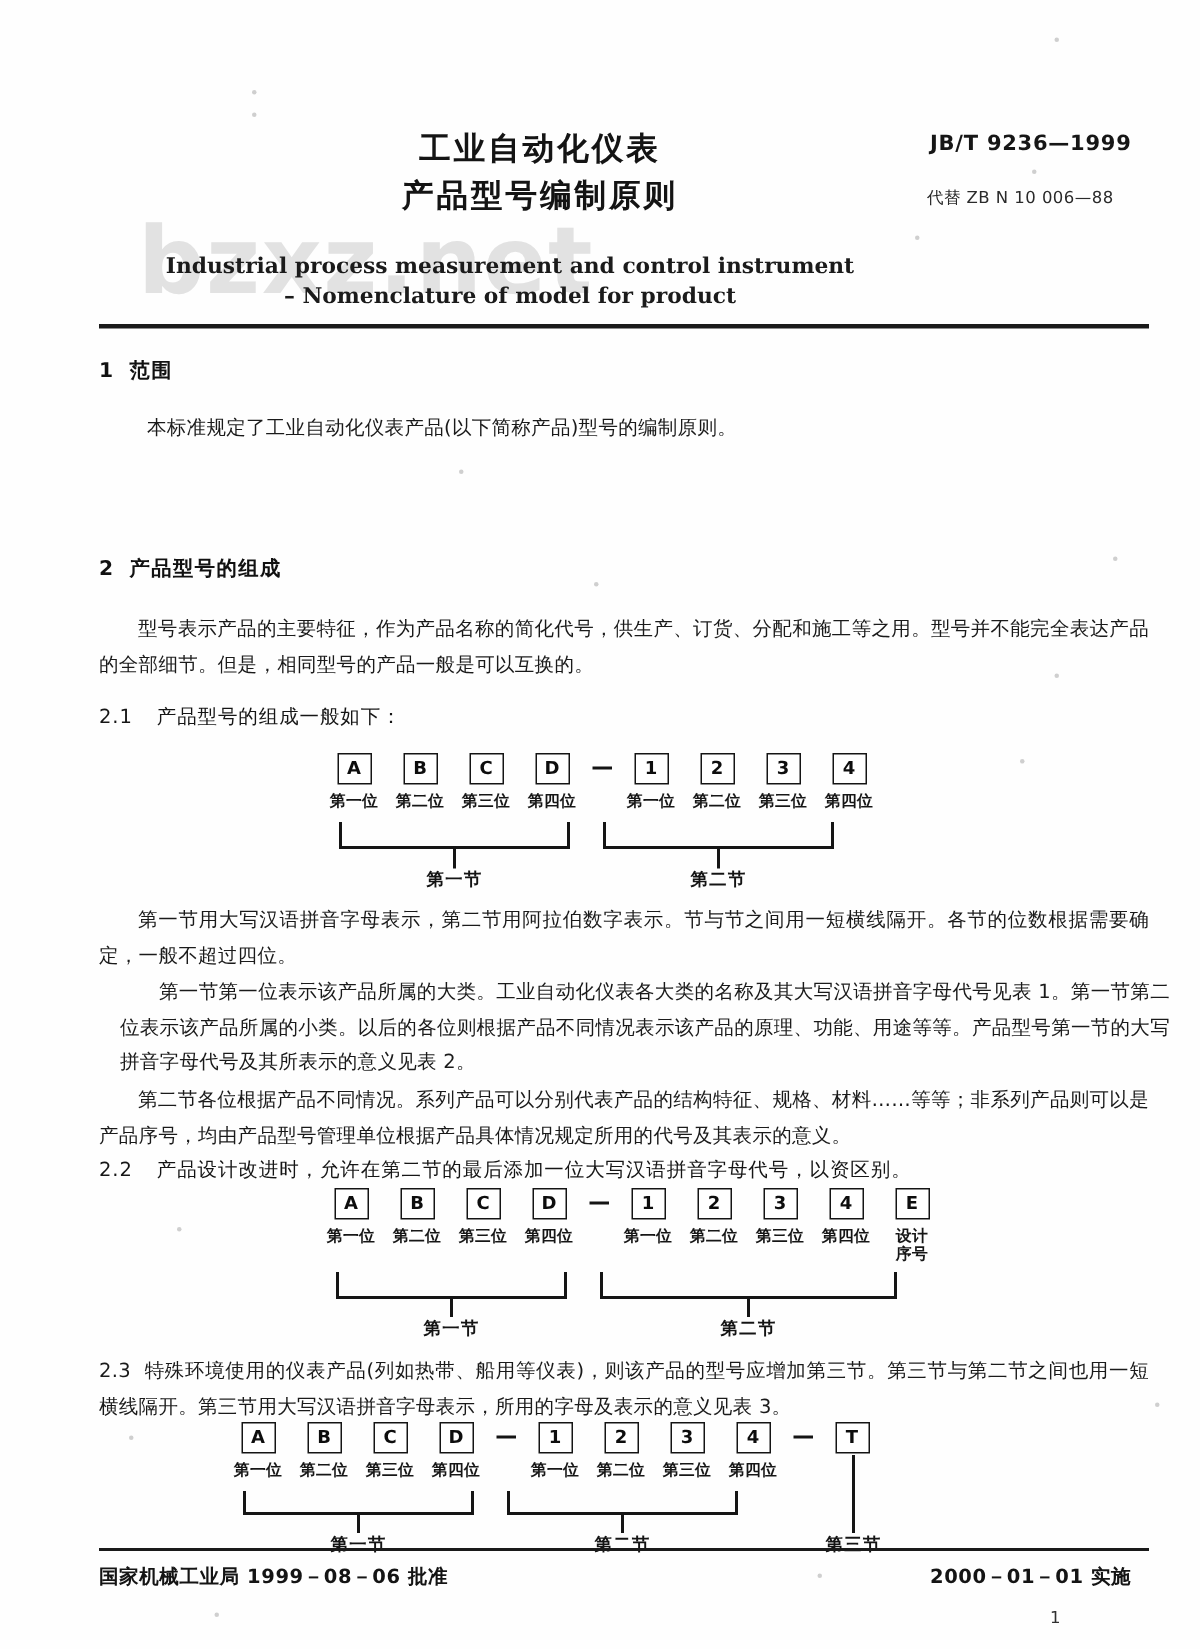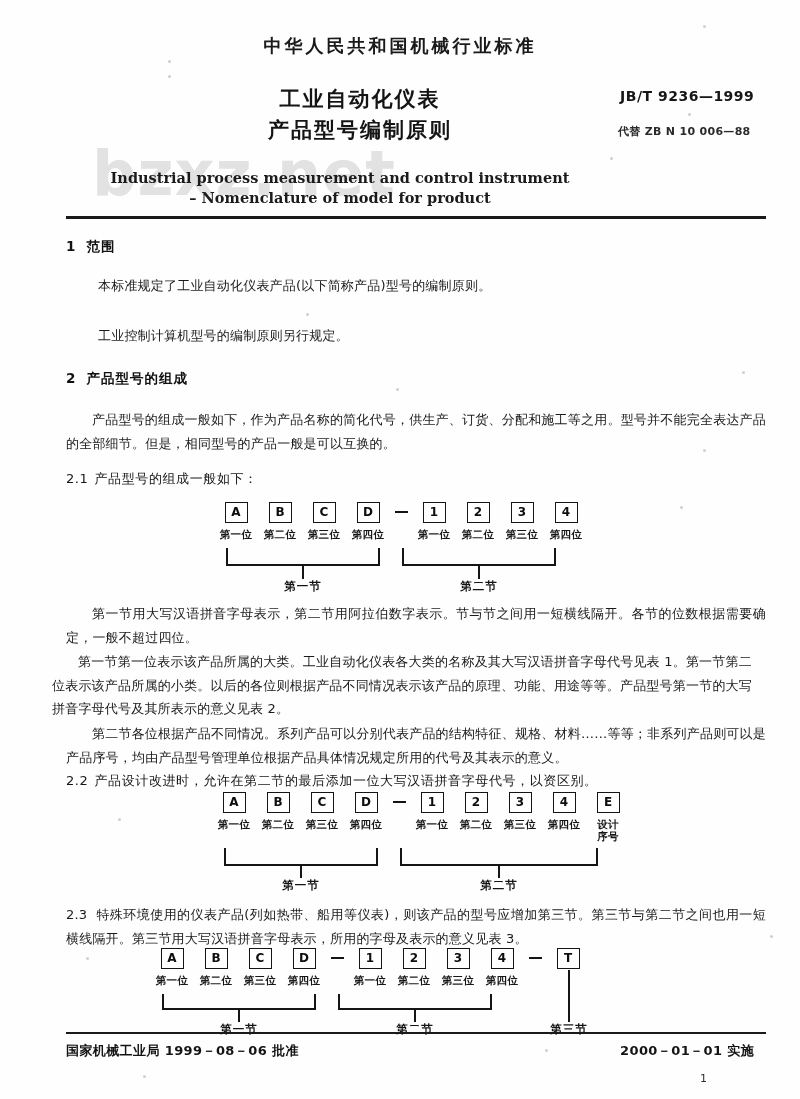--- a/index.html
+++ b/index.html
@@ -79,21 +79,21 @@
     font-weight: bold;
     letter-spacing: 0.5px;
     color: #161616;
     white-space: nowrap;
   }
   .hdr-replace {
     position: absolute;
     top: 124px;
     left: 618px;
     font-size: 11px;
-    font-weight: bold;
+    font-weight: normal;
     letter-spacing: 0.3px;
     color: #2a2a2a;
     white-space: nowrap;
   }
   .hdr-en {
     position: absolute;
     top: 168px;
     left: 100px;
     width: 480px;
     text-align: center;
@@ -134,21 +134,21 @@
   .para.indent { text-indent: 26px; }
 
   .subhead {
     position: absolute;
     font-size: 13px;
     line-height: 23.5px;
     letter-spacing: 0.6px;
     color: #151515;
     white-space: nowrap;
   }
-  .subhead .lbl { margin-right: 6px; }
+  .subhead .lbl { margin-right: 16px; }
 
   
   .diagram { position: absolute; }
 
   .code-row {
     position: absolute;
     left: 0;
     top: 0;
     display: flex;
     align-items: flex-start;
@@ -254,21 +254,20 @@
     color: #303030;
   }
 </style>
 </head>
 <body>
 
 <div class="page">
 
   <div class="watermark">bzxz.net</div>
 
-  <div class="hdr-org">中华人民共和国机械行业标准</div>
 
   <div class="hdr-title">
     <div>工业自动化仪表</div>
     <div>产品型号编制原则</div>
   </div>
 
   <div class="hdr-stdno">JB/T 9236—1999</div>
   <div class="hdr-replace">代替 ZB N 10 006—88</div>
 
   <div class="hdr-en">
@@ -276,27 +275,26 @@
     <div>– Nomenclature of model for product</div>
   </div>
 
   <div class="rule"></div>
 
   <div class="sec-head" style="left:66px; top:238px;">
     <span class="num">1</span><span>范围</span>
   </div>
 
   <div class="para" style="left:98px; top:274px; width:660px;">本标准规定了工业自动化仪表产品(以下简称产品)型号的编制原则。</div>
-  <div class="para" style="left:98px; top:324px; width:660px;">工业控制计算机型号的编制原则另行规定。</div>
 
   <div class="sec-head" style="left:66px; top:370px;">
     <span class="num">2</span><span>产品型号的组成</span>
   </div>
 
-  <div class="para indent" style="left:66px; top:408px; width:700px;">产品型号的组成一般如下，作为产品名称的简化代号，供生产、订货、分配和施工等之用。型号并不能完全表达产品的全部细节。但是，相同型号的产品一般是可以互换的。</div>
+  <div class="para indent" style="left:66px; top:408px; width:700px;">型号表示产品的主要特征，作为产品名称的简化代号，供生产、订货、分配和施工等之用。型号并不能完全表达产品的全部细节。但是，相同型号的产品一般是可以互换的。</div>
 
   <div class="subhead" style="left:66px; top:467px;">
     <span class="lbl">2.1</span><span>产品型号的组成一般如下：</span>
   </div>
 
   <div class="diagram" style="left:214px; top:502px; width:420px; height:80px;">
     <div class="code-row">
       <div class="cell">
         <div class="box">A</div>
         <div class="cap">第一位</div>
@@ -337,21 +335,21 @@
     <div class="bracket" style="left:12px; top:46px; width:154px; height:18px;"></div>
     <div class="stem" style="left:88px; top:64px; height:13px;"></div>
     <div class="grp-label" style="left:39px; top:77px; width:100px;">第一节</div>
 
     <div class="bracket" style="left:188px; top:46px; width:154px; height:18px;"></div>
     <div class="stem" style="left:264px; top:64px; height:13px;"></div>
     <div class="grp-label" style="left:215px; top:77px; width:100px;">第二节</div>
   </div>
 
   <div class="para indent" style="left:66px; top:602px; width:700px;">第一节用大写汉语拼音字母表示，第二节用阿拉伯数字表示。节与节之间用一短横线隔开。各节的位数根据需要确定，一般不超过四位。</div>
-  <div class="para indent" style="left:52px; top:650px; width:700px;">第一节第一位表示该产品所属的大类。工业自动化仪表各大类的名称及其大写汉语拼音字母代号见表 1。第一节第二位表示该产品所属的小类。以后的各位则根据产品不同情况表示该产品的原理、功能、用途等等。产品型号第一节的大写拼音字母代号及其所表示的意义见表 2。</div>
+  <div class="para indent" style="left:80px; top:650px; width:700px;">第一节第一位表示该产品所属的大类。工业自动化仪表各大类的名称及其大写汉语拼音字母代号见表 1。第一节第二位表示该产品所属的小类。以后的各位则根据产品不同情况表示该产品的原理、功能、用途等等。产品型号第一节的大写拼音字母代号及其所表示的意义见表 2。</div>
   <div class="para indent" style="left:66px; top:722px; width:700px;">第二节各位根据产品不同情况。系列产品可以分别代表产品的结构特征、规格、材料……等等；非系列产品则可以是产品序号，均由产品型号管理单位根据产品具体情况规定所用的代号及其表示的意义。</div>
 
   <div class="subhead" style="left:66px; top:769px;">
     <span class="lbl">2.2</span><span>产品设计改进时，允许在第二节的最后添加一位大写汉语拼音字母代号，以资区别。</span>
   </div>
 
   <div class="diagram" style="left:112px; top:792px; width:620px; height:90px;">
     <div class="code-row" style="left:100px;">
       <div class="cell">
         <div class="box">A</div>

